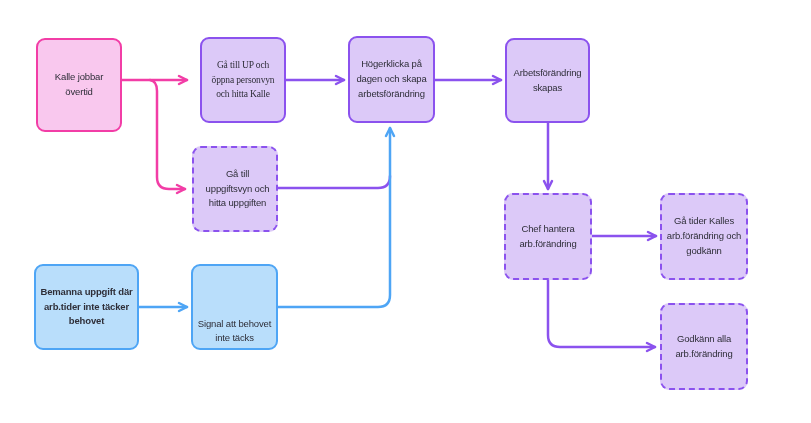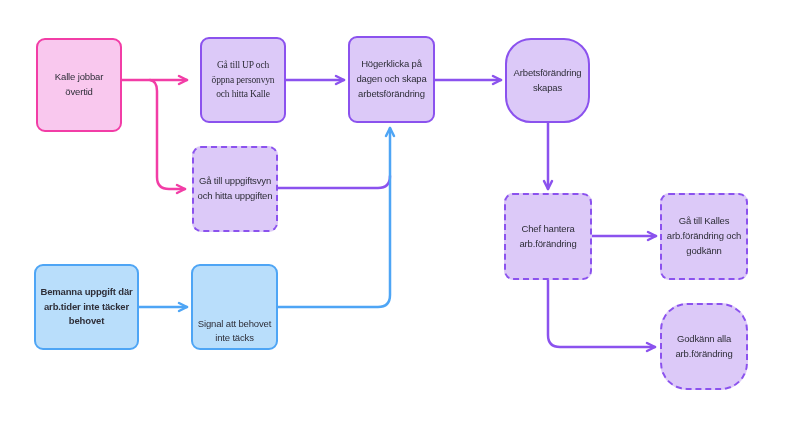--- a/index.html
+++ b/index.html
@@ -80,41 +80,41 @@
   </svg>
 
   <div class="node c-pink" style="left:36px; top:38px; width:86px; height:94px;">
     <span>Kalle jobbar övertid</span>
   </div>
 
   <div class="node c-purple" style="left:200px; top:37px; width:86px; height:86px;font-family:Liberation Serif, serif;">
     <span>Gå till UP och öppna personvyn och hitta Kalle</span>
   </div>
 
-  <div class="node c-purple b-dashed" style="left:192px; top:146px; width:86px; height:86px;">
+  <div class="node c-purple b-dashed" style="left:192px; top:146px; width:86px; height:86px;padding-left:8px;">
     <span>Gå till uppgiftsvyn och hitta uppgiften</span>
   </div>
 
   <div class="node c-purple" style="left:348px; top:36px; width:87px; height:87px;">
     <span>Högerklicka på dagen och skapa arbetsförändring</span>
   </div>
 
-  <div class="node c-purple" style="left:505px; top:38px; width:85px; height:85px;border-radius:26px;">
+  <div class="node c-purple" style="left:505px; top:38px; width:85px; height:85px;">
     <span>Arbetsförändring skapas</span>
   </div>
 
   <div class="node c-purple b-dashed" style="left:504px; top:193px; width:88px; height:87px;justify-content:center;">
     <span>Chef hantera arb.förändring</span>
   </div>
 
   <div class="node c-purple b-dashed" style="left:660px; top:193px; width:88px; height:87px;">
-    <span>Gå till Kalles arb.förändring och godkänn</span>
+    <span>Gå tider Kalles arb.förändring och godkänn</span>
   </div>
 
-  <div class="node c-purple b-dashed" style="left:660px; top:303px; width:88px; height:87px;border-radius:27px;">
+  <div class="node c-purple b-dashed" style="left:660px; top:303px; width:88px; height:87px;">
     <span>Godkänn alla arb.förändring</span>
   </div>
 
   <div class="node c-blue" style="left:34px; top:264px; width:105px; height:86px;font-weight:bold;">
     <span>Bemanna uppgift där arb.tider inte täcker behovet</span>
   </div>
 
   <div class="node c-blue" style="left:191px; top:264px; width:87px; height:86px;align-items:flex-end;">
     <span>Signal att behovet inte täcks</span>
   </div>

